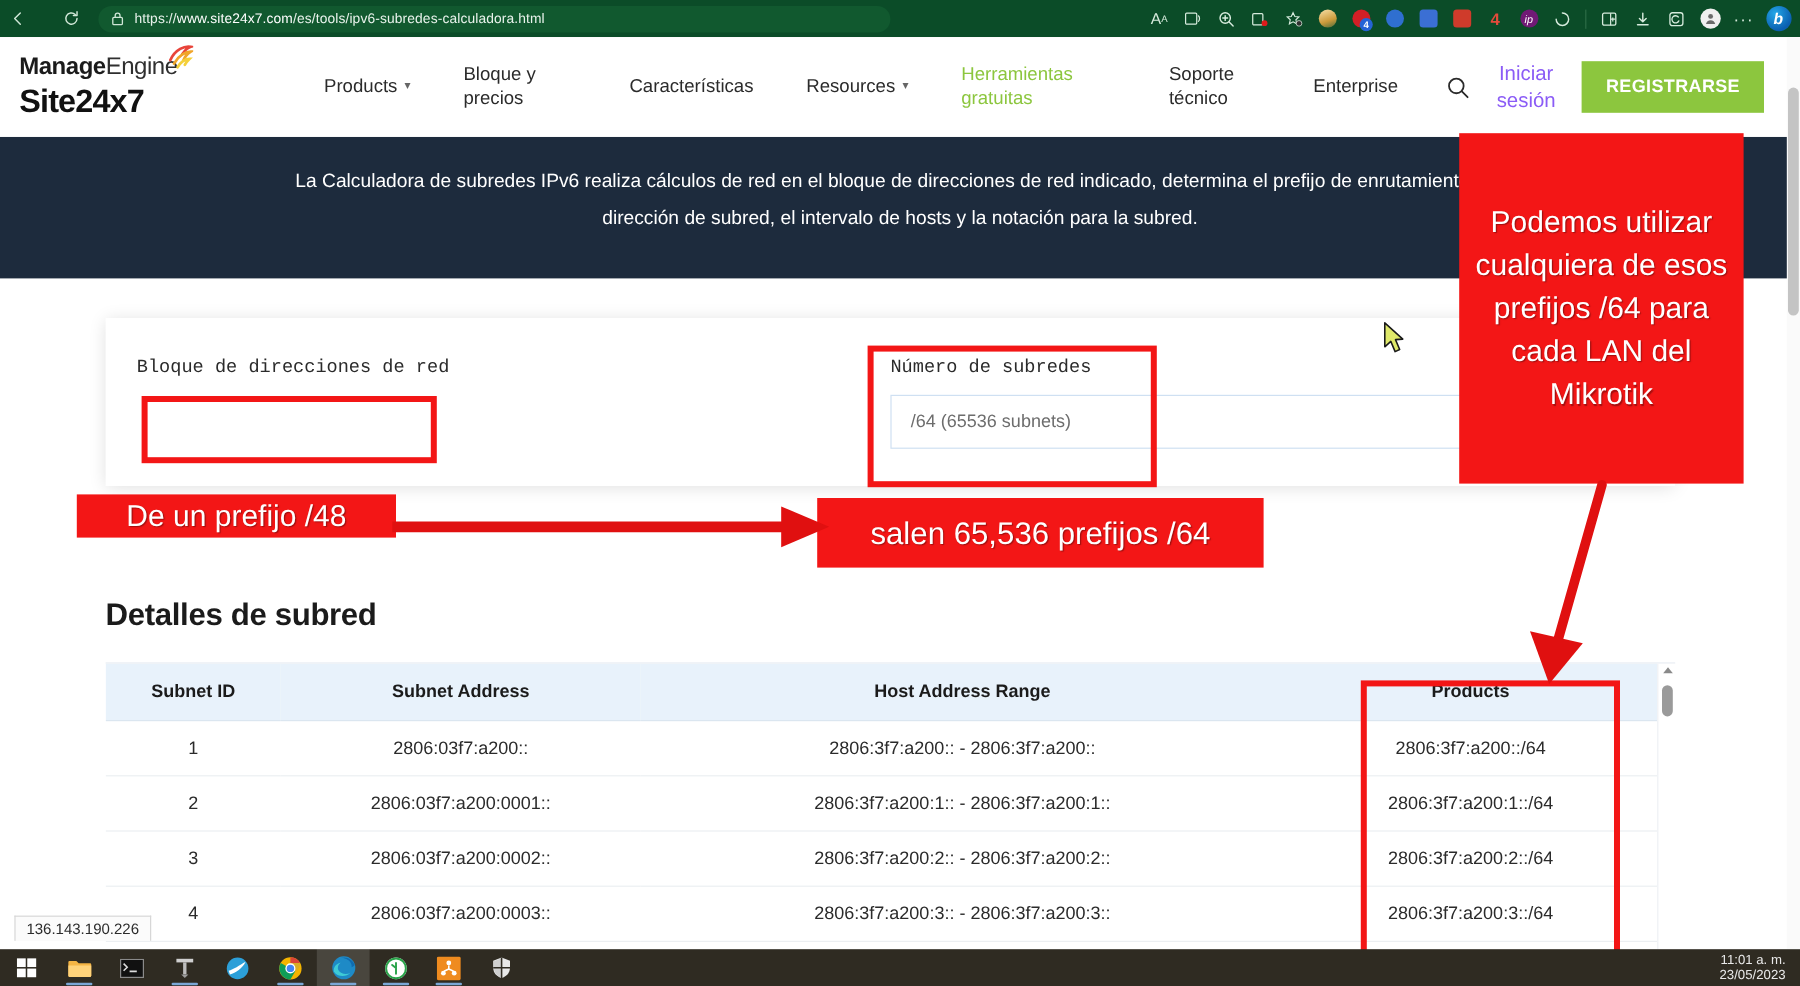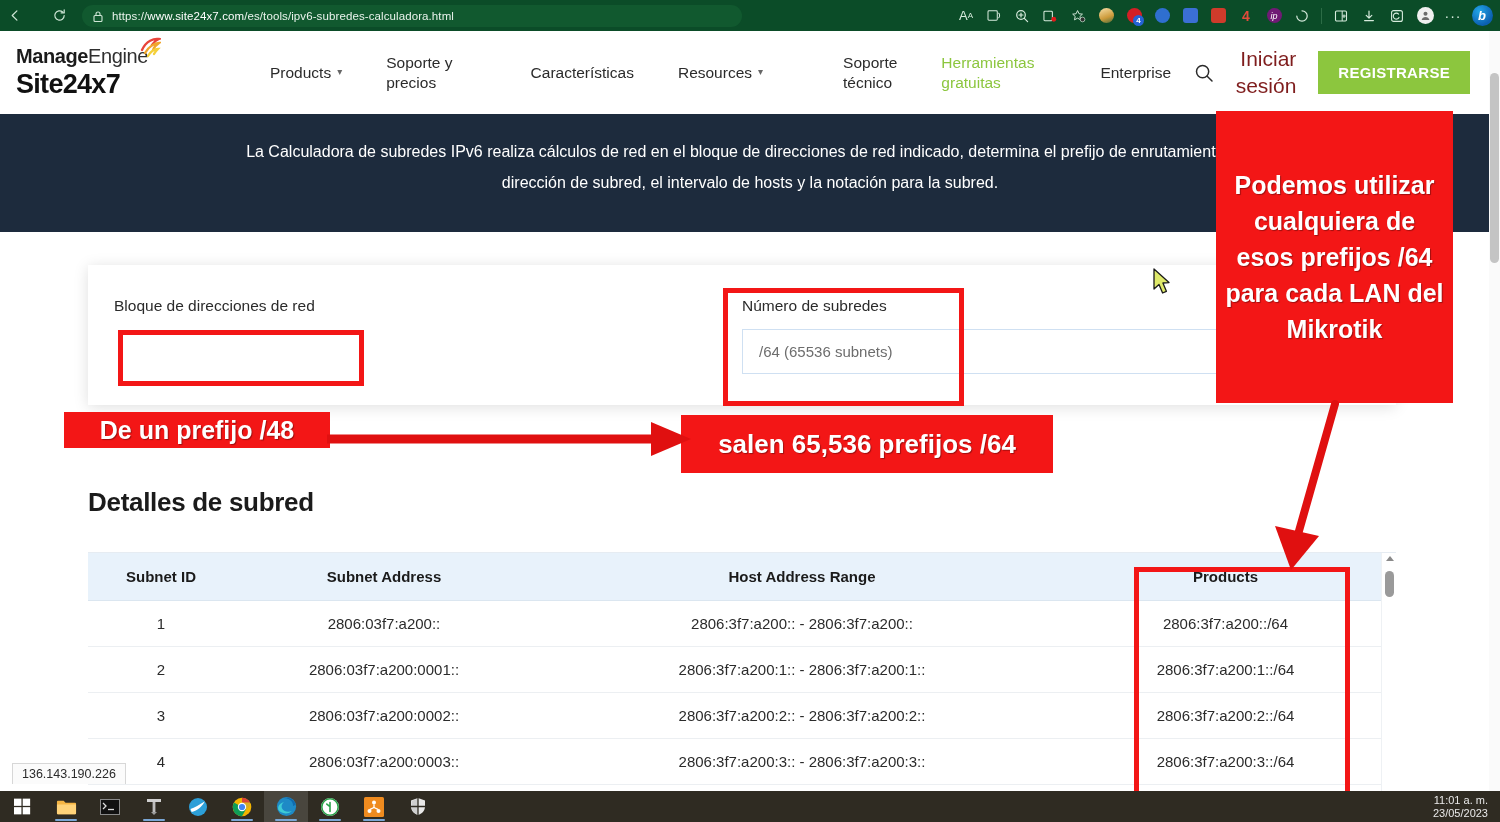--- a/index.html
+++ b/index.html
@@ -85,21 +85,21 @@
 
   .nav { display: flex; align-items: center; gap: 0; margin-left: 32px; }
   .nav-item {
     font-size: 15.5px; color: #2b2b2b; padding: 0 22px; line-height: 1.25;
     display: flex; align-items: center; gap: 6px; white-space: pre-line;
   }
   .nav-item.green { color: #8cc63e; }
   .caret { font-size: 10px; color: #666; }
   .hdr-right { margin-left: auto; display: flex; align-items: center; gap: 22px; padding-right: 30px; }
   .srch-ico { width: 20px; height: 20px; }
-  .login { font-size: 21px; color: #7f1d1d; line-height: 1.25; white-space: pre-line; text-align: right; }
+  .login { font-size: 17px; color: #8b5cf6; line-height: 1.25; white-space: pre-line; text-align: center; }
   .register {
     background: #8cc63e; color: #fff; font-weight: 700; font-size: 15px;
     padding: 13px 20px; letter-spacing: .3px; border: none; cursor: pointer;
   }
 
   
   .hero {
     background: #1d2b3d; color: #fff; padding: 22px 0 34px;
     text-align: center;
   }
@@ -108,31 +108,31 @@
   
   .form-card {
     position: absolute; left: 88px; top: 234px; width: 1308px; height: 140px;
     background: #fff; box-shadow: 0 2px 14px rgba(0,0,0,.13);
   }
   .form-row { display: flex; padding: 32px 26px 0; gap: 0; }
   .field { position: relative; }
   .field.a { width: 630px; }
   .field.b { width: 630px; }
   .field label {
-    display: block; font-size: 15.5px; color: #2b2b2b; margin-bottom: 14px;
+    display: block; font-size: 15.5px; color: #2b2b2b; margin-bottom: 14px; font-family: Liberation Mono, monospace;
   }
   .field .inp {
     width: 100%; height: 45px; border: 1px solid #cfe0f2; background: #fff;
     font-size: 15px; color: #6d6d6d; padding: 0 16px; line-height: 43px;
     font-family: "Liberation Sans", sans-serif;
   }
 
   
   .details-title {
-    position: absolute; left: 88px; top: 456px;
+    position: absolute; left: 88px; top: 466px;
     font-size: 26px; font-weight: 700; color: #1b1b1b; letter-spacing: -.3px;
   }
   .table-wrap {
     position: absolute; left: 88px; top: 521px; width: 1308px; height: 272px;
     background: #fff; overflow: hidden;
     border-top: 1px solid #e6ecf2;
   }
   table.subnets { width: 1293px; border-collapse: collapse; table-layout: fixed; }
   table.subnets th {
     background: #e8f2fb; font-size: 15px; font-weight: 700; color: #1b1b1b;
@@ -168,21 +168,21 @@
     background: #c4c4c4; border-radius: 5px;
   }
 
   
   .ann-box {
     position: absolute; border: 5px solid #f31616; pointer-events: none;
   }
   .rb-red {
     position: absolute; background: #f31616; color: #fff;
     display: flex; align-items: center; justify-content: center;
-    text-align: center; font-weight: 700;
+    text-align: center; font-weight: 400;
     text-shadow: 1px 1px 1px rgba(0,0,0,.35);
   }
   #ann-note {
     left: 1216px; top: 111px; width: 237px; height: 292px;
     font-size: 25px; line-height: 36px; padding: 8px 6px;
   }
   #ann-prefijo {
     left: 64px; top: 412px; width: 266px; height: 36px;
     font-size: 25px;
   }
@@ -350,37 +350,37 @@
         </div>
         <div class="s247">Site24x7</div>
       </div>
 
       <div class="nav">
         <div class="nav-item">
           <span>Products</span>
           <span class="caret">▾</span>
         </div>
         <div class="nav-item">
-          <span>Soporte y
+          <span>Bloque y
 precios</span>
         </div>
         <div class="nav-item" style="padding-left:56px">
           <span>Características</span>
         </div>
         <div class="nav-item">
           <span>Resources</span>
           <span class="caret">▾</span>
         </div>
+        <div class="nav-item green">
+          <span>Herramientas
+gratuitas</span>
+        </div>
         <div class="nav-item" style="padding-left:58px">
           <span>Soporte
 técnico</span>
-        </div>
-        <div class="nav-item green">
-          <span>Herramientas
-gratuitas</span>
         </div>
         <div class="nav-item" style="padding-left:44px">
           <span>Enterprise</span>
         </div>
       </div>
 
       <div class="hdr-right">
         <span class="srch-ico">
           <svg width="20" height="20" viewBox="0 0 20 20">
               <circle cx="8.6" cy="8.6" r="6.1" fill="none" stroke="#2b2b2b" stroke-width="1.5"></circle>

